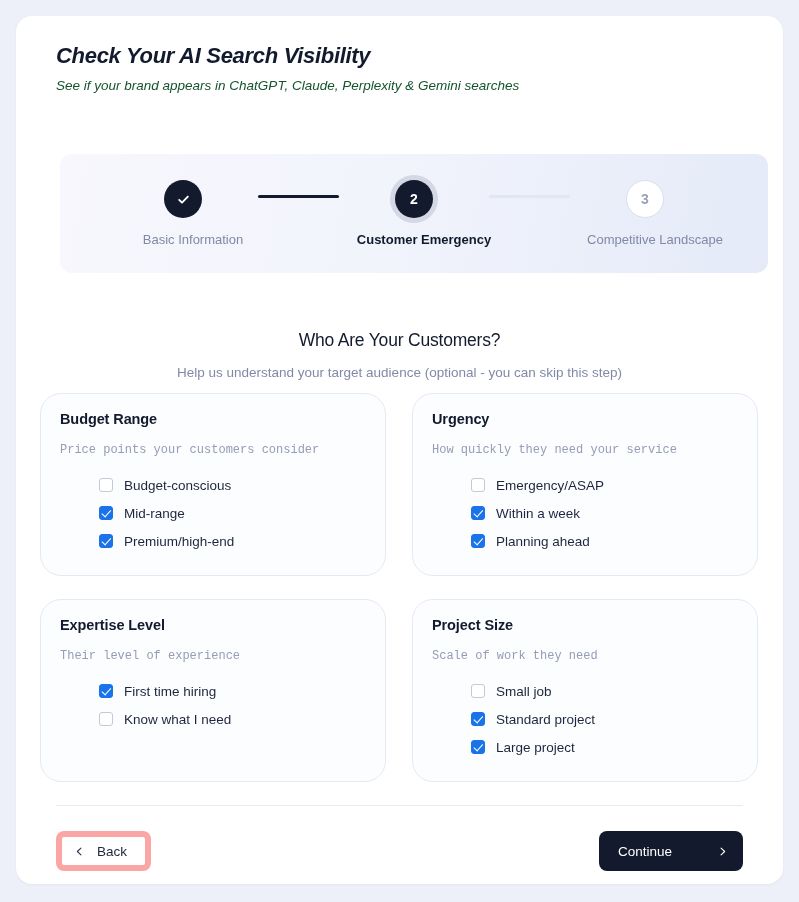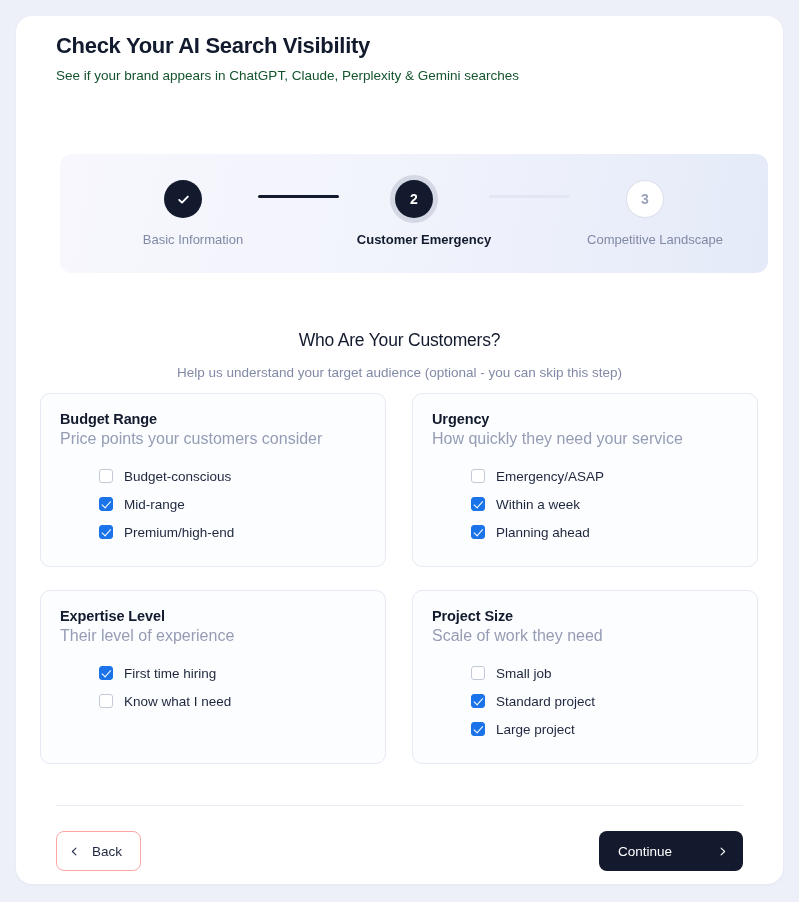--- a/index.html
+++ b/index.html
@@ -25,21 +25,21 @@
     left: 16px;
     top: 16px;
     width: 767px;
     height: 868px;
     background: #ffffff;
     border-radius: 16px;
     box-shadow: 0 1px 3px rgba(20,25,50,0.05);
   }
 
   
-  .header { position: absolute; left: 40px; top: 16px; }
+  .header { position: absolute; left: 40px; top: 26px; font-style: italic; }
   .page-title {
     font-size: 22px;
     font-weight: bold;
     color: #121a2d;
     letter-spacing: -0.3px;
     line-height: 28px;
   }
   .page-subtitle {
     margin-top: 7px;
     font-size: 13.5px;
@@ -147,34 +147,35 @@
     top: 377px;
     width: 719px;
     display: grid;
     grid-template-columns: 346px 346px;
     column-gap: 26px;
     row-gap: 23px;
   }
   .opt-card {
     background: #fcfdff;
     border: 1px solid #e6e9f4;
-    border-radius: 10px;
+    border-radius: 21px;
     padding: 17px 19px 20px 19px;
     min-height: 170px;
   }
   .opt-title {
     font-size: 14.5px;
     font-weight: bold;
     color: #121a2d;
     letter-spacing: -0.1px;
   }
   .opt-desc {
-    margin-top: 3px;
-    font-size: 16px;
+    margin-top: 16px;
+    font-size: 12px;
     color: #959cb4;
+    font-family: Liberation Mono, monospace;
   }
   .opt-list { margin-top: 14px; }
   .opt-row {
     display: flex;
     align-items: center;
     height: 28px;
     cursor: pointer;
     padding-left: 39px;
   }
   .cbx {
@@ -229,21 +230,21 @@
   .btn {
     display: inline-flex;
     align-items: center;
     border-radius: 8px;
     font-size: 13.5px;
     cursor: pointer;
     height: 40px;
   }
   .btn-back {
     background: #ffffff;
-    border: 1px solid #fca5a5;
+    border: 6px solid #fca5a5;
     color: #1e263d;
     padding: 0 18px 0 13px;
     font-weight: normal;
   }
   .btn-back .chev { margin-right: 13px; }
   .btn-continue {
     background: #131a2e;
     border: none;
     color: #ffffff;
     padding: 0 16px 0 19px;

